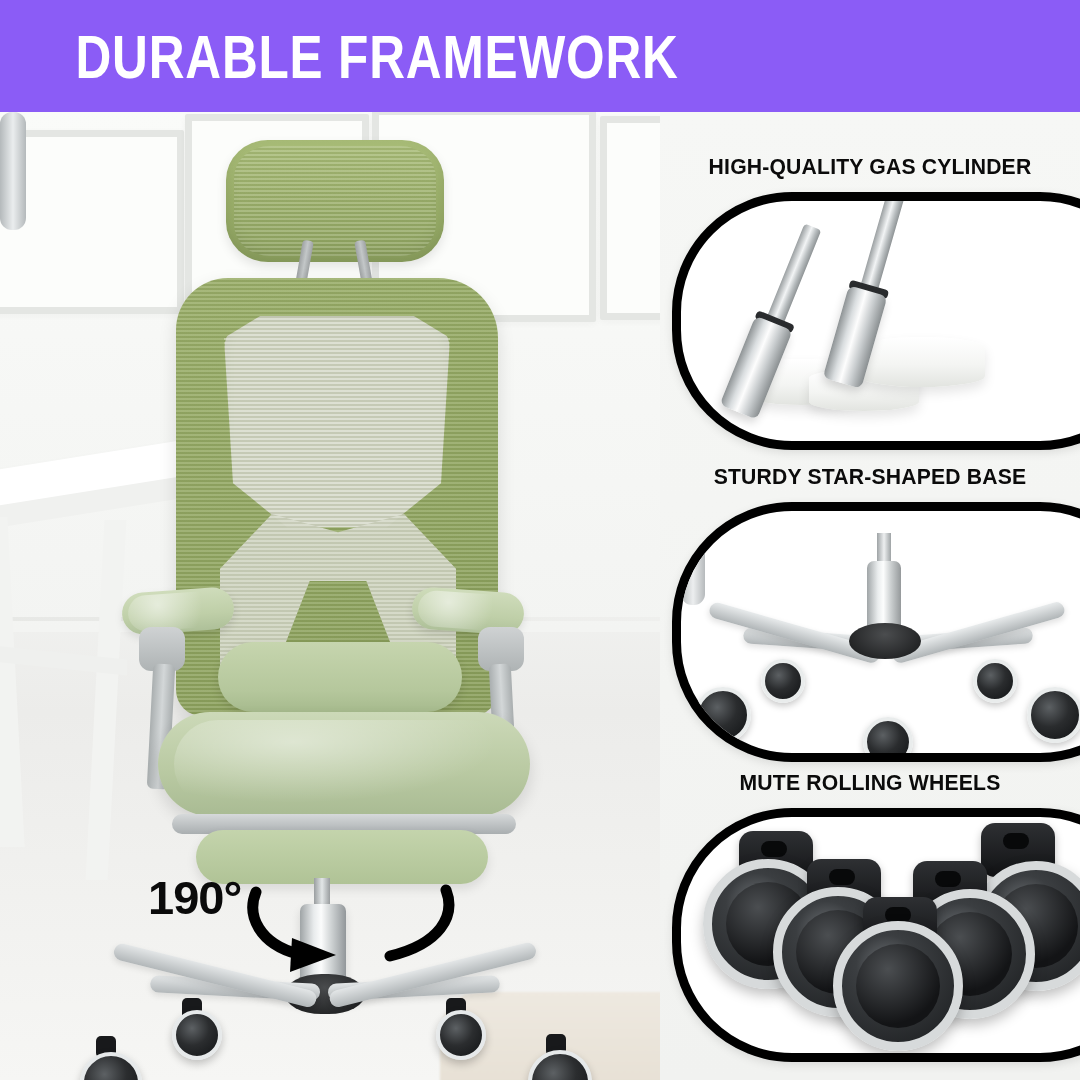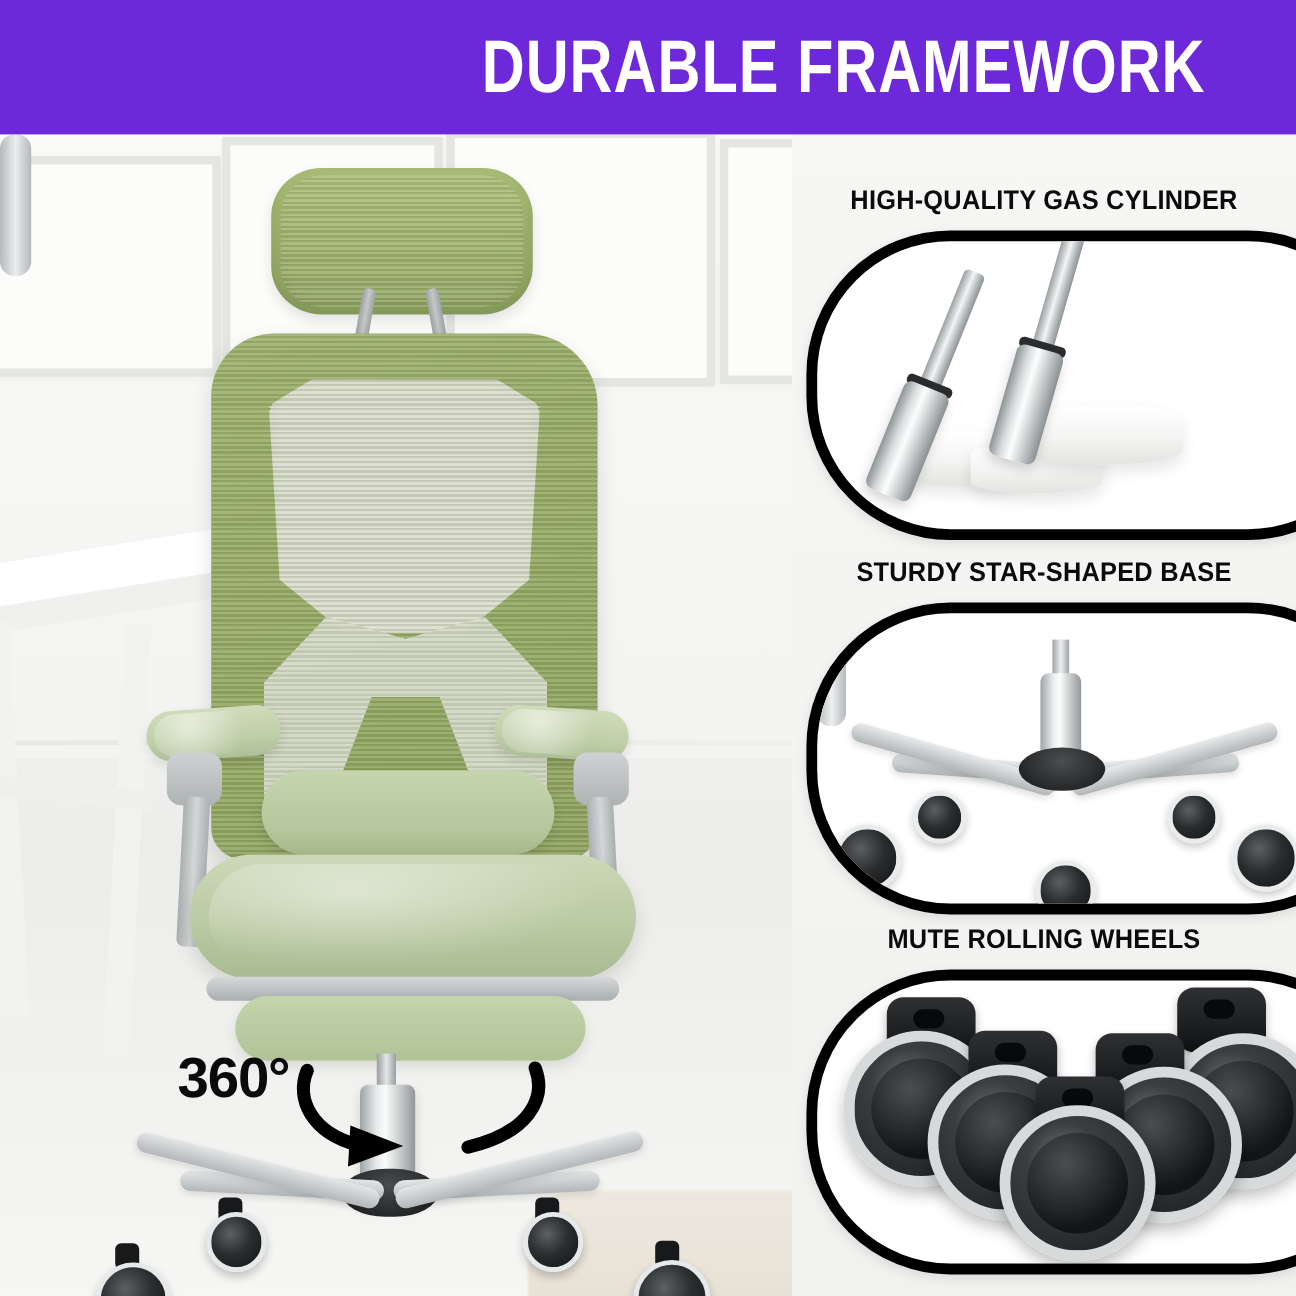--- a/index.html
+++ b/index.html
@@ -1,22 +1,22 @@
 <!DOCTYPE html>
 <html><head>
 <meta charset="utf-8">
 <style>
   html,body{margin:0;padding:0;background:#fff;}
   body{width:1080px;height:1080px;overflow:hidden;
        font-family:"Liberation Sans",sans-serif;}
   #page{position:relative;width:1080px;height:1080px;background:#f4f5f3;overflow:hidden;}
 
   
-  .header-band{position:absolute;left:0;top:0;width:1080px;height:112px;background:#6d28d9;
-    display:flex;align-items:center;justify-content:flex-end;z-index:40;}
+  .header-band{position:absolute;left:0;top:0;width:1080px;height:112px;background:#8b5cf6;
+    display:flex;align-items:center;justify-content:flex-start;z-index:40;}
   .header-title{color:#fff;font-size:62px;font-weight:bold;letter-spacing:1px;
     transform:scaleX(0.80);transform-origin:center;white-space:nowrap;
     font-family:"Liberation Sans",sans-serif;}
 
   
   .scene{position:absolute;left:0;top:112px;width:660px;height:968px;overflow:hidden;
     background:linear-gradient(180deg,#f7f8f6 0%,#f2f3f1 46%,#ececea 62%,#f6f6f4 100%);}
   .wall{position:absolute;left:0;top:0;width:660px;height:520px;
     background:linear-gradient(180deg,#fafbf9 0%,#f3f4f2 100%);}
   .win{position:absolute;border:7px solid #e4e6e3;background:#fcfdfb;border-radius:2px;
@@ -243,21 +243,21 @@
       <div class="caster-stem cs4"></div>
 
       <div class="caster c2"></div>
       <div class="caster c3"></div>
       <div class="caster c1"></div>
       <div class="caster c4"></div>
 
     </div>
 
     <div class="badge360">
-      <div class="txt">360°</div>
+      <div class="txt">190°</div>
     </div>
     <svg class="rot-arrow" viewBox="0 0 220 100">
       <path d="M16,10 C6,34 20,62 58,72" fill="none" stroke="#000" stroke-width="11" stroke-linecap="round"></path>
       <polygon points="52,56 96,73 50,90" fill="#000"></polygon>
       <path d="M206,8 C216,34 200,62 150,74" fill="none" stroke="#000" stroke-width="11" stroke-linecap="round"></path>
     </svg>
   </div>
 
   <div class="right">
 

